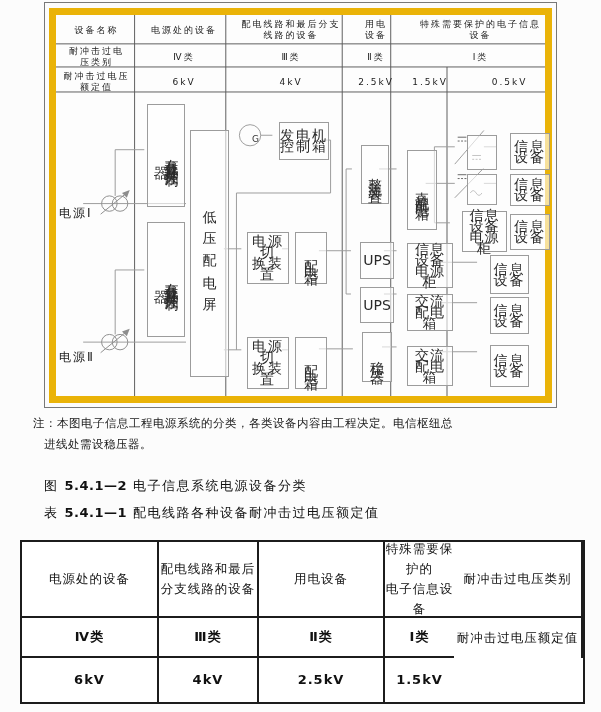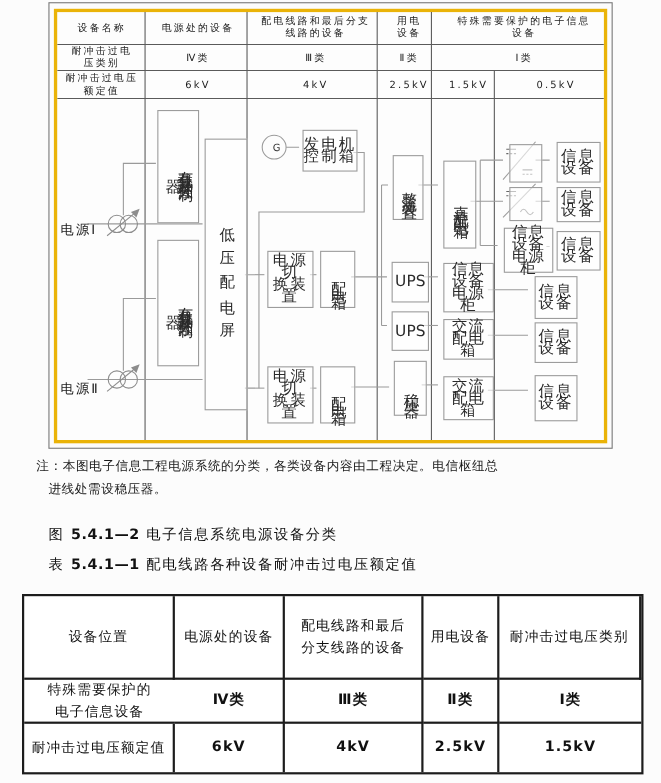--- a/index.html
+++ b/index.html
@@ -1,21 +1,21 @@
 <!DOCTYPE html>
 <html><head>
 <meta charset="utf-8">
 <style>
   *{box-sizing:border-box;margin:0;padding:0}
   body{background:#e8e8e8;font-family:"DejaVu Sans","Liberation Sans",sans-serif}
   .page{position:relative;width:601px;height:712px;background:#fcfcfc;overflow:hidden;color:#222}
 
   
   .fig-outer{position:absolute;left:44px;top:2px;width:513px;height:406px;border:1px solid #787878}
-  .fig-inner{position:absolute;left:4px;top:5px;width:503px;height:395px;border:3px solid #eab308;background:#fdfdfd}
+  .fig-inner{position:absolute;left:4px;top:5px;width:503px;height:395px;border:7px solid #eab308;background:#fdfdfd}
   .fig-inner svg{position:absolute;left:0;top:0;width:100%;height:100%}
   .fcell{position:absolute;display:flex;align-items:center;justify-content:center;font-size:9px;line-height:11px;
          letter-spacing:2px;color:#1a1a1a;text-align:center;white-space:pre-line}
   .node{position:absolute;border:1px solid #9c9c9c;display:flex;align-items:center;justify-content:center;
         font-size:14px;line-height:11px;color:#2a2a2a;text-align:center;white-space:pre-line;background:rgba(255,255,255,.6)}
   .v{writing-mode:vertical-rl;text-orientation:upright}
   .lbl{position:absolute;font-size:12px;letter-spacing:1px;color:#1a1a1a;white-space:nowrap}
   .gtxt{position:absolute;font-size:9px;color:#333}
 
   
@@ -191,29 +191,28 @@
   <div class="note" style="left:44px;top:437px">进线处需设稳压器。</div>
 
   <div class="caption" style="left:44px;top:477px;width:482px">
     <span>图</span><span class="num">5.4.1—2</span><span>电子信息系统电源设备分类</span>
   </div>
   <div class="caption" style="left:44px;top:504px;width:512px">
     <span>表</span><span class="num">5.4.1—1</span><span>配电线路各种设备耐冲击过电压额定值</span>
   </div>
 
   <div class="btable">
-    <div class="bcell">设备位置</div>
     <div class="bcell">电源处的设备</div>
     <div class="bcell">配电线路和最后
 分支线路的设备</div>
     <div class="bcell">用电设备</div>
-    <div class="bcell">耐冲击过电压类别</div>
-
     <div class="bcell lc">特殊需要保护的
 电子信息设备</div>
+
+    <div class="bcell">耐冲击过电压类别</div>
     <div class="bcell bval">Ⅳ类</div>
     <div class="bcell bval">Ⅲ类</div>
     <div class="bcell bval">Ⅱ类</div>
     <div class="bcell bval lc">Ⅰ类</div>
 
     <div class="bcell lr">耐冲击过电压额定值</div>
     <div class="bcell bval lr">6kV</div>
     <div class="bcell bval lr">4kV</div>
     <div class="bcell bval lr">2.5kV</div>
     <div class="bcell bval lr lc">1.5kV</div>

